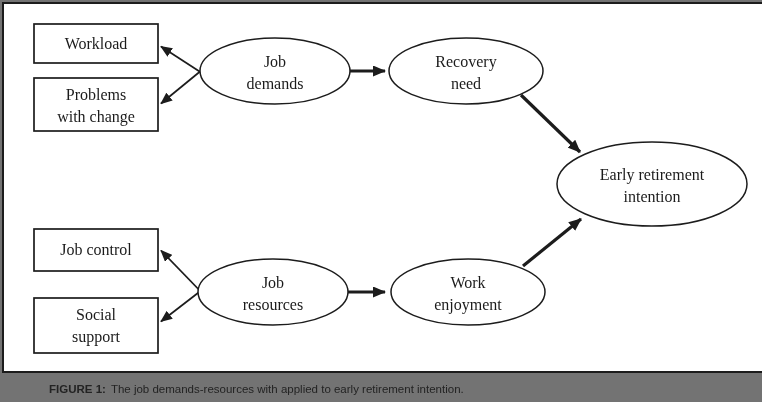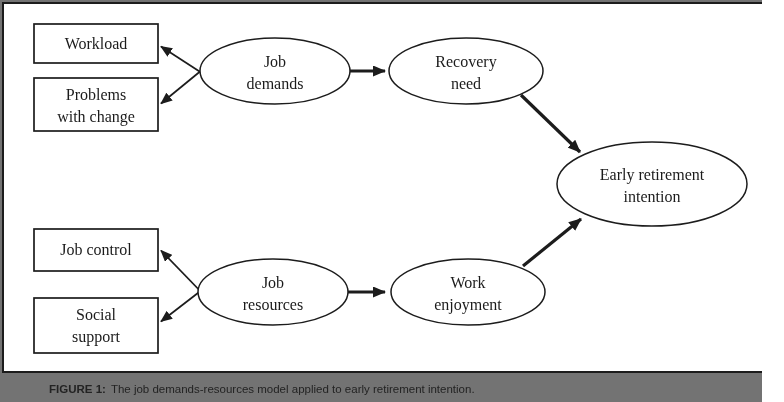--- a/index.html
+++ b/index.html
@@ -109,16 +109,16 @@
 
       <text x="273" y="288">Job</text>
       <text x="273" y="310">resources</text>
 
       <text x="468" y="288">Work</text>
       <text x="468" y="310">enjoyment</text>
     </g>
   </svg>
 
   <div class="caption">
-    <span class="cap-label">FIGURE 1:</span><span>The job demands-resources model applied to early retirement intention.</span>
+    <span class="cap-label">FIGURE 1:</span><span>The job demands-resources with applied to early retirement intention.</span>
   </div>
 
 </div>
 
 </body></html>

